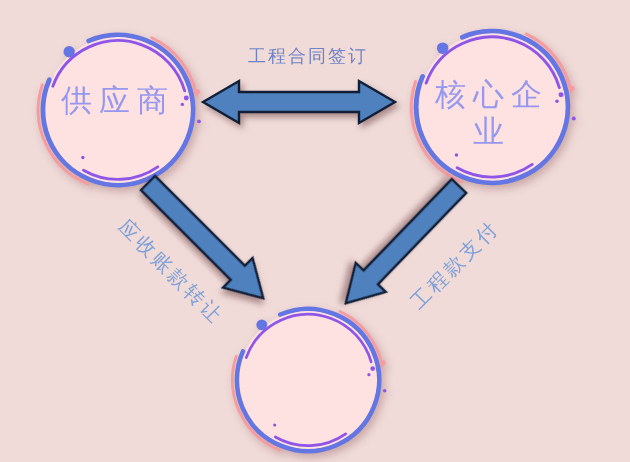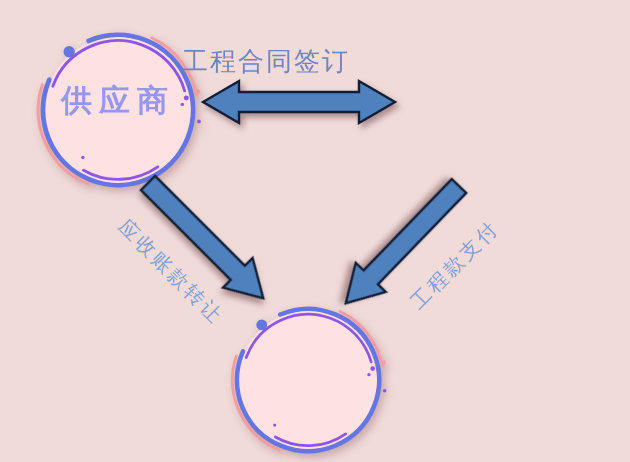--- a/index.html
+++ b/index.html
@@ -21,21 +21,21 @@
   
   .node{position:absolute;display:flex;align-items:center;justify-content:center;}
   .node .deco{position:absolute;inset:0;width:100%;height:100%;
     filter:drop-shadow(3px 4px 4px rgba(150,105,105,0.45));}
   .node-label{position:relative;z-index:2;
     font-family:"DejaVu Serif","Liberation Serif",serif;
     color:var(--node-text);font-size:31px;letter-spacing:7px;
     text-align:center;line-height:1.18;white-space:nowrap;}
   .node-label--wrap{white-space:normal;width:132px;}
   #node-supplier{left:23px;top:15px;width:190px;height:190px;}
-  #node-supplier .node-label{transform:translateY(-10px);font-weight:bold;}
+  #node-supplier .node-label{transform:translateY(-10px);}
   #node-core{left:396px;top:11px;width:192px;height:192px;}
   #node-core .node-label{transform:translateY(6px);}
   #node-factor{left:218px;top:290px;width:180px;height:180px;}
   #node-factor .node-label{transform:translateY(-7px);}
 
   
   .ring-fill{fill:var(--node-fill);}
   .arc{fill:none;stroke-linecap:round;}
   .arc-blue{stroke:var(--ring-blue);stroke-width:5;}
   .arc-purple{stroke:var(--ring-purple);stroke-width:3;}
@@ -47,22 +47,22 @@
   
   .arrow{position:absolute;filter:drop-shadow(3px 4px 3px rgba(110,70,70,0.55));}
   .arrow svg{display:block;overflow:visible;}
   .arrow polygon{stroke:var(--arrow-outline);stroke-width:2.4;stroke-linejoin:miter;}
   #arrow-contract{left:203px;top:79px;}
   #arrow-receivables{left:148px;top:160px;transform-origin:0 23px;transform:rotate(45deg);}
   #arrow-payment{left:459px;top:163px;transform-origin:0 23px;transform:rotate(134deg);}
 
   
   .edge-label{position:absolute;white-space:nowrap;}
-  #label-contract{left:182px;top:44px;width:252px;text-align:left;
-    font-size:26px;letter-spacing:2px;color:var(--edge-label-h);}
+  #label-contract{left:182px;top:44px;width:252px;text-align:center;
+    font-size:18px;letter-spacing:2px;color:var(--edge-label-h);}
   .edge-label--diag{font-size:20px;letter-spacing:3px;color:var(--edge-label-d);}
   #label-receivables{left:171px;top:272px;transform:translate(-50%,-50%) rotate(45deg);}
   #label-payment{left:455px;top:265px;transform:translate(-50%,-50%) rotate(-45deg);}
 </style>
 </head>
 <body>
 
 <svg width="0" height="0" style="position:absolute" aria-hidden="true">
   <defs>
     <g id="ring-deco">
@@ -84,20 +84,26 @@
 
 <div class="stage">
 
   <div class="node" id="node-supplier">
     <svg class="deco" viewBox="0 0 200 200">
       <use href="#ring-deco"></use>
     </svg>
     <div class="node-label">供应商</div>
   </div>
 
+  <div class="node" id="node-core">
+    <svg class="deco" viewBox="0 0 200 200">
+      <use href="#ring-deco"></use>
+    </svg>
+    <div class="node-label node-label--wrap">核心企业</div>
+  </div>
 
   <div class="node" id="node-factor">
     <svg class="deco" viewBox="0 0 200 200">
       <use href="#ring-deco"></use>
     </svg>
   </div>
 
   <div class="arrow" id="arrow-contract">
     <svg viewBox="0 0 192 46" width="192" height="46">
       <polygon points="0,23 36,2 36,13 156,13 156,2 192,23 156,44 156,33 36,33 36,44" fill="#4e81bd"></polygon>

